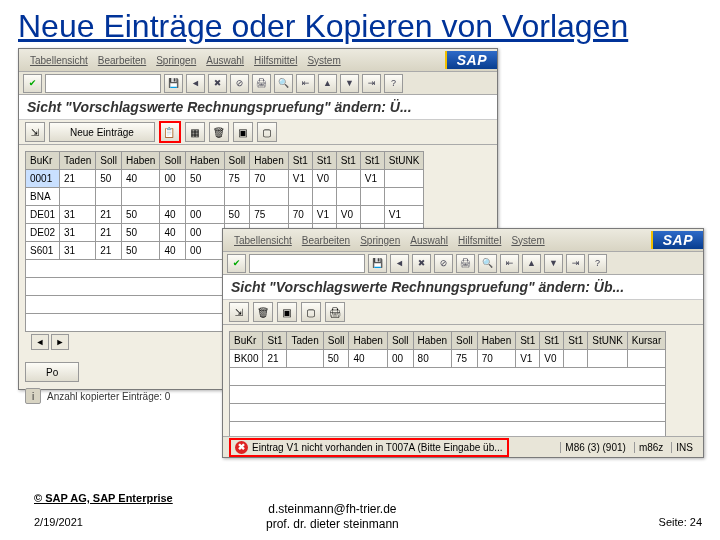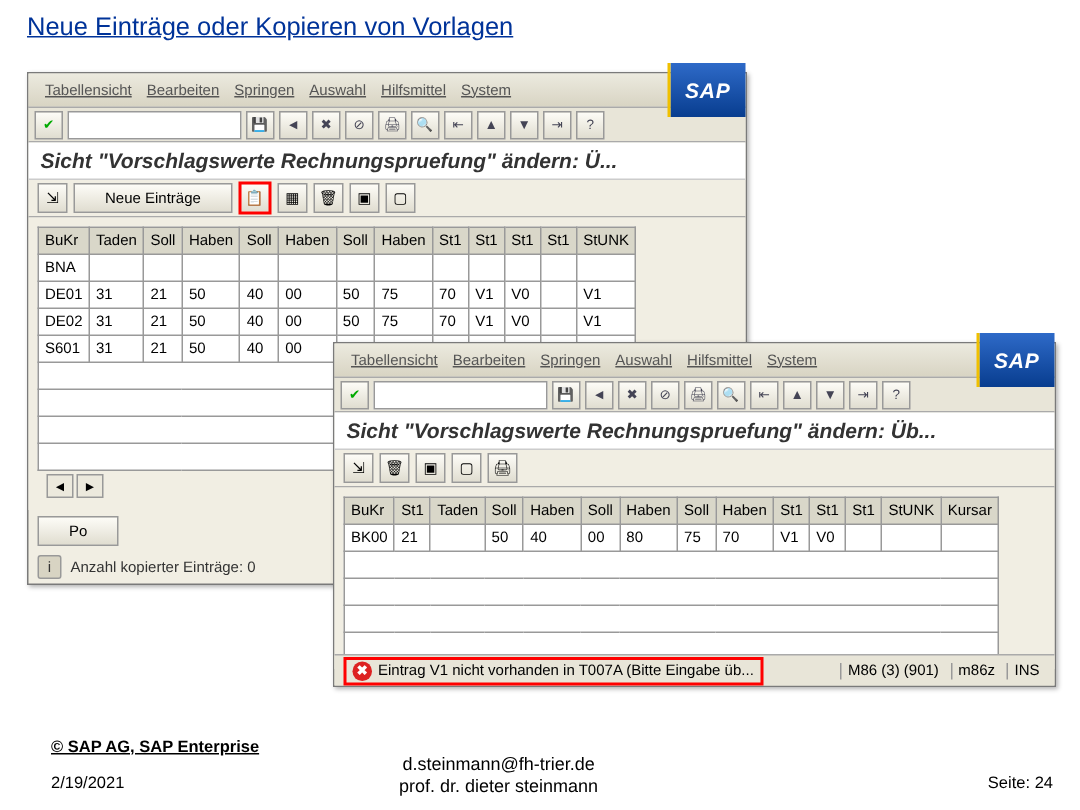--- a/index.html
+++ b/index.html
@@ -1,29 +1,29 @@
 <!DOCTYPE html>
 <html><head>
 <meta charset="utf-8">
 <style>
 html,body{margin:0;padding:0;font-family:Arial,Helvetica,sans-serif;font-size:11px;background:#fff;color:#000}
 .slide{width:720px;height:540px;position:relative;overflow:hidden}
-.slide-title{color:#003399;font-size:17px;text-decoration:underline;padding:8px 18px;font-weight:normal}
+.slide-title{color:#003399;font-size:32px;text-decoration:underline;padding:8px 18px;font-weight:normal}
 .footer{position:absolute;bottom:0;left:16px;right:0;height:50px}
 .copyright{position:absolute;left:18px;bottom:36px;font-size:11px;text-decoration:underline;font-weight:bold}
 .date{position:absolute;left:18px;bottom:12px;font-size:11px}
 .prof{position:absolute;left:250px;bottom:8px;font-size:12px;text-align:center;line-height:15px}
 .page{position:absolute;right:18px;bottom:12px;font-size:11px}
 .sap-window{position:absolute;background:#f1eee3;border:1px solid #7a7a7a;box-shadow:1px 1px 3px rgba(0,0,0,.3)}
 .w1{left:18px;top:48px;width:478px;height:340px}
 .w2{left:222px;top:228px;width:480px;height:228px}
 .titlebar{background:linear-gradient(#eceadf,#d8d4c3);height:22px;display:flex;align-items:center;justify-content:space-between;border-bottom:1px solid #aaa}
 .tb-left{display:flex;align-items:center;font-size:10px;color:#555;padding-left:6px}
 .tb-left span{margin:6px 5px;text-decoration:underline;white-space:nowrap}
-.sap-logo{font-weight:bold;color:#fff;background:linear-gradient(#2e6ac8,#083d8f);padding:0 10px;height:36px;display:flex;align-items:center;font-style:italic;font-size:14px;letter-spacing:.5px;border-left:2px solid #f0c000}
+.sap-logo{font-weight:bold;color:#fff;background:linear-gradient(#2e6ac8,#083d8f);padding:0 10px;height:18px;display:flex;align-items:center;font-style:italic;font-size:14px;letter-spacing:.5px;border-left:2px solid #f0c000}
 .toolbar{background:#e8e5d8;height:22px;border-bottom:1px solid #aaa;display:flex;align-items:center;padding:0 4px;gap:3px}
 .tb-input{width:110px;height:15px;border:1px solid #999;background:#fff;font-size:10px}
 .tb-btn{width:17px;height:17px;border:1px solid #999;background:linear-gradient(#fdfcf7,#e0ddd0);display:inline-flex;align-items:center;justify-content:center;font-size:9px;color:#445}
 .tb-btn.green{color:#0a0}
 .subtitle{background:#fff;padding:4px 8px;font-size:14px;font-weight:bold;font-style:italic;color:#333;border-bottom:1px solid #ccc}
 .actionbar{background:#f1eee3;height:24px;display:flex;align-items:center;padding:0 6px;gap:4px;border-bottom:1px solid #aaa}
 .act-btn{height:18px;border:1px solid #999;background:linear-gradient(#fdfcf7,#e0ddd0);font-size:10px;display:inline-flex;align-items:center;padding:0 20px}
 .act-btn.icon{width:18px;padding:0;justify-content:center}
 .red-box{border:2px solid red}
 .tblwrap{padding:6px;background:#f1eee3}
@@ -96,20 +96,35 @@
           <th>Haben</th>
           <th>Soll</th>
           <th>Haben</th>
           <th>St1</th>
           <th>St1</th>
           <th>St1</th>
           <th>St1</th>
           <th>StUNK</th>
         </tr>
         <tr>
+              <td class="first-cell-sel">0001</td>
+              <td>21</td>
+              <td>50</td>
+              <td>40</td>
+              <td>00</td>
+              <td>50</td>
+              <td>75</td>
+              <td>70</td>
+              <td>V1</td>
+              <td>V0</td>
+              <td></td>
+              <td>V1</td>
+              <td></td>
+            </tr>
+        <tr>
               <td>BNA</td>
               <td></td>
               <td></td>
               <td></td>
               <td></td>
               <td></td>
               <td></td>
               <td></td>
               <td></td>
               <td></td>

